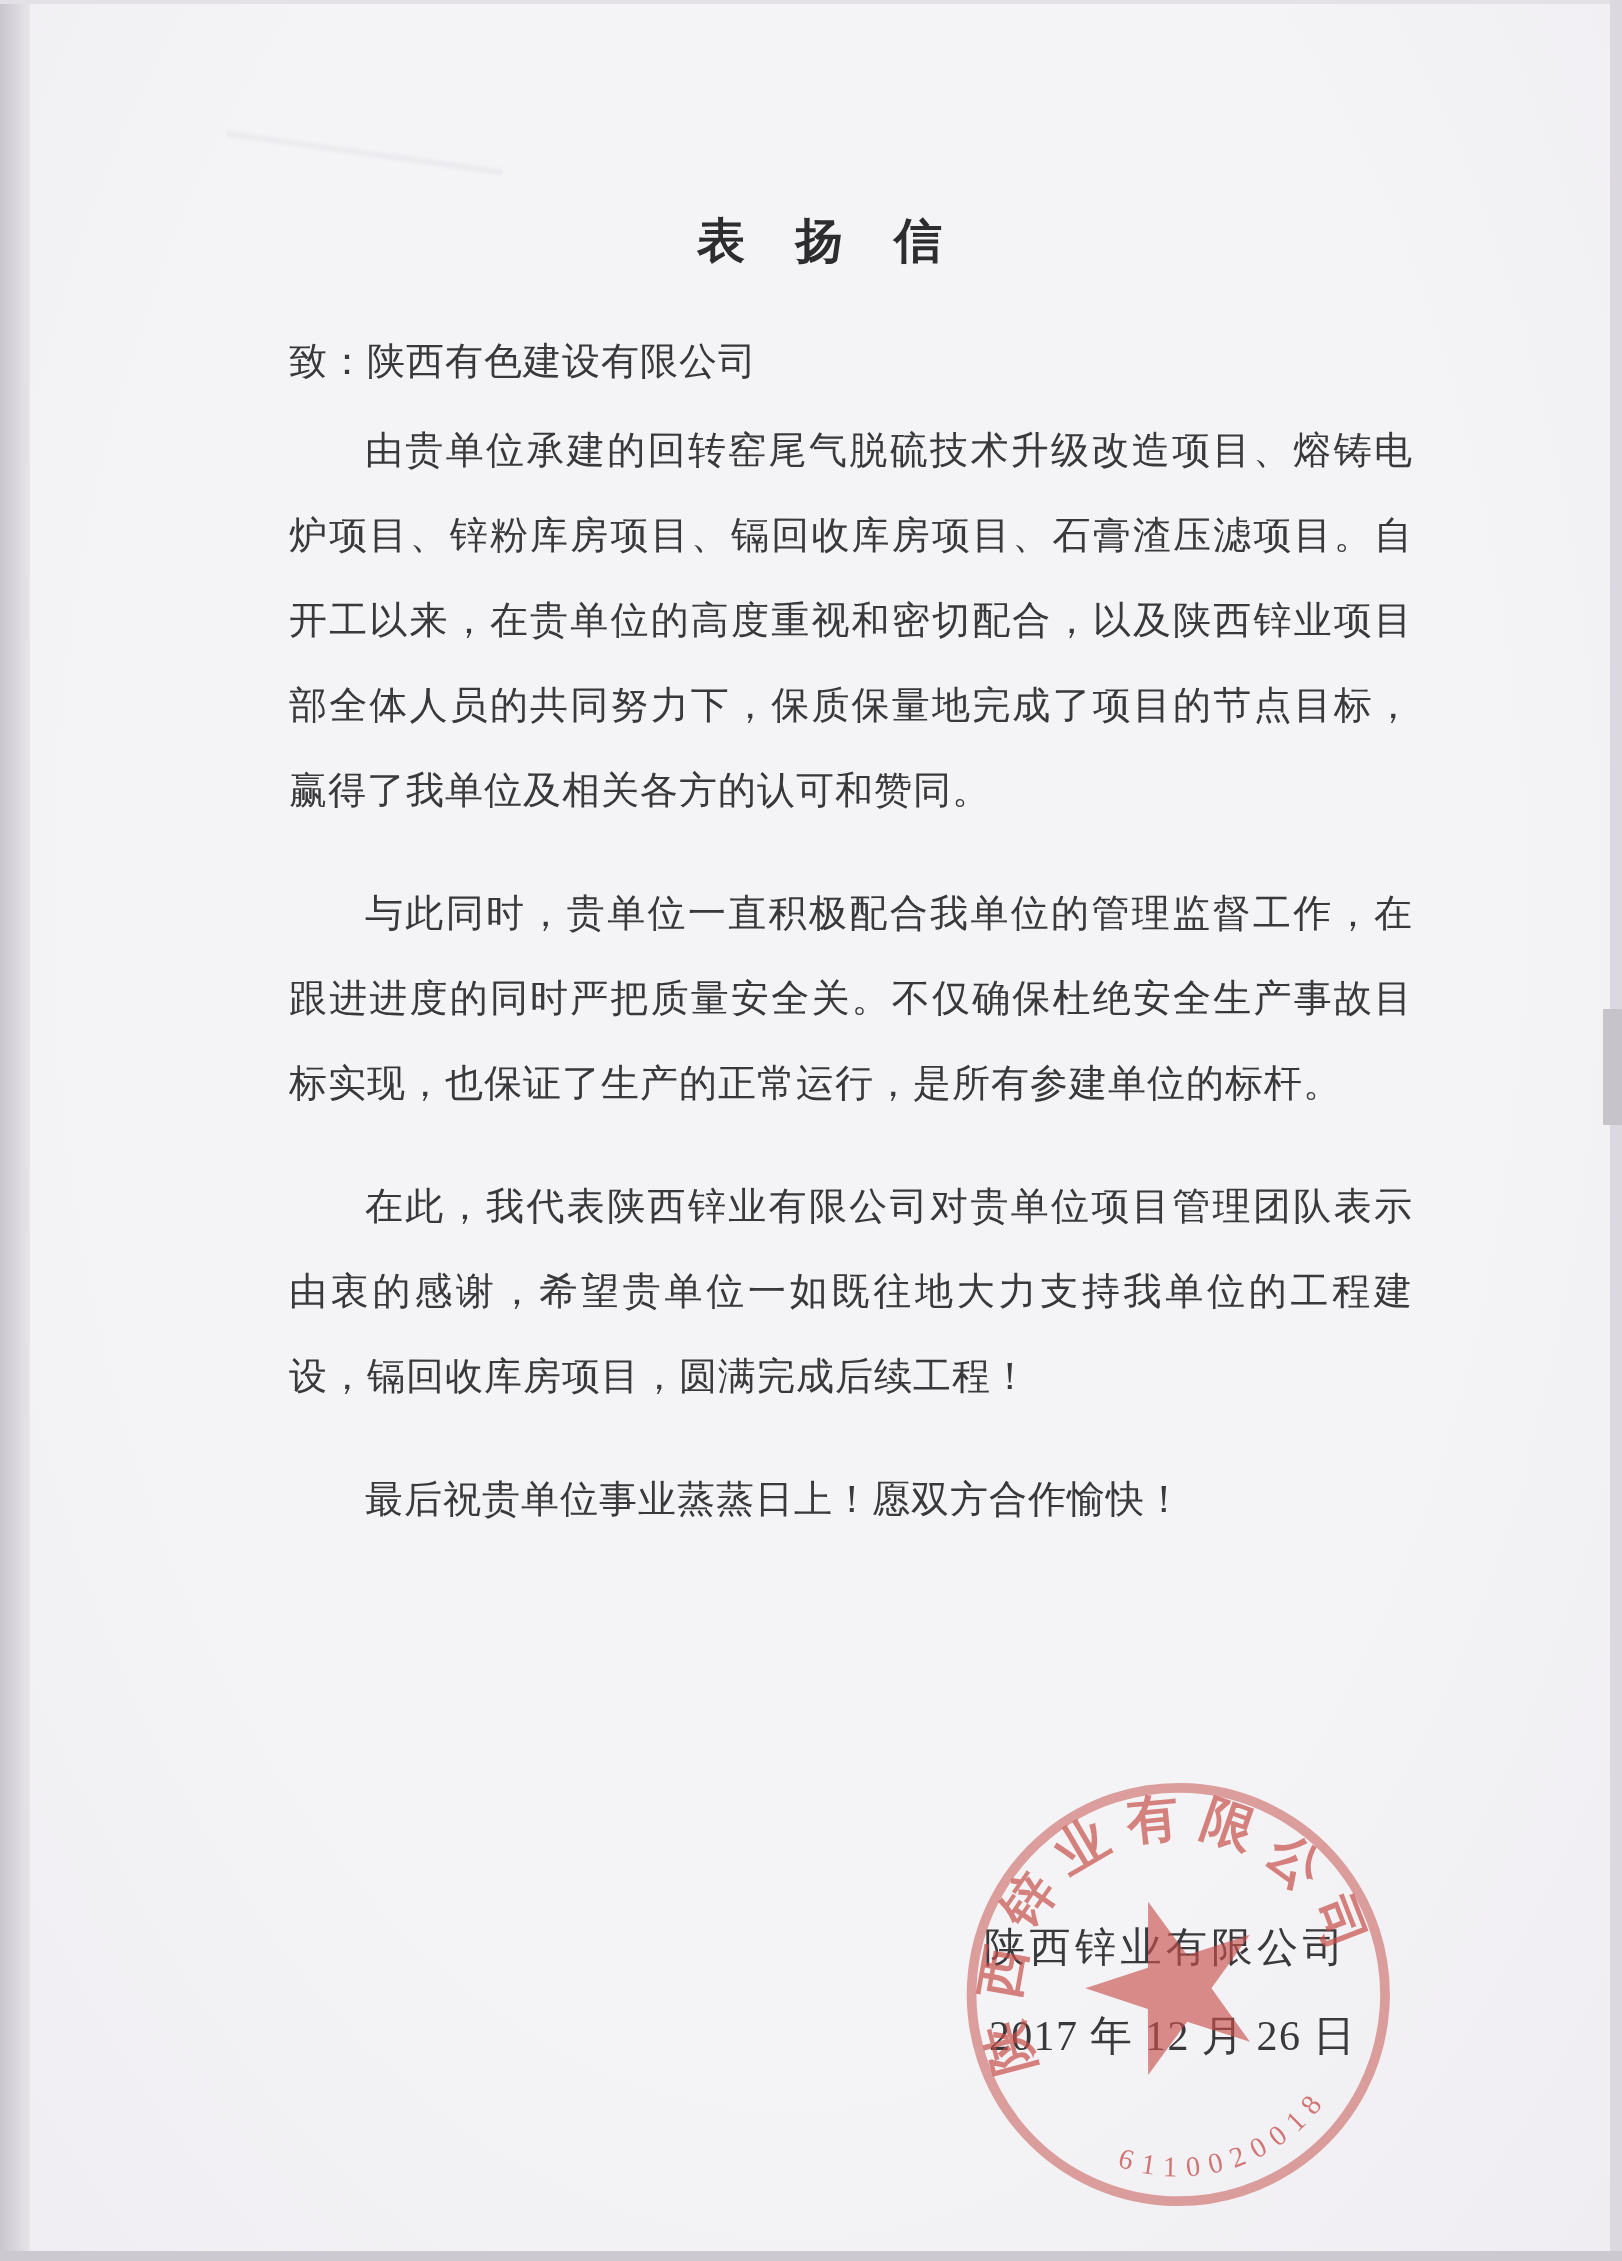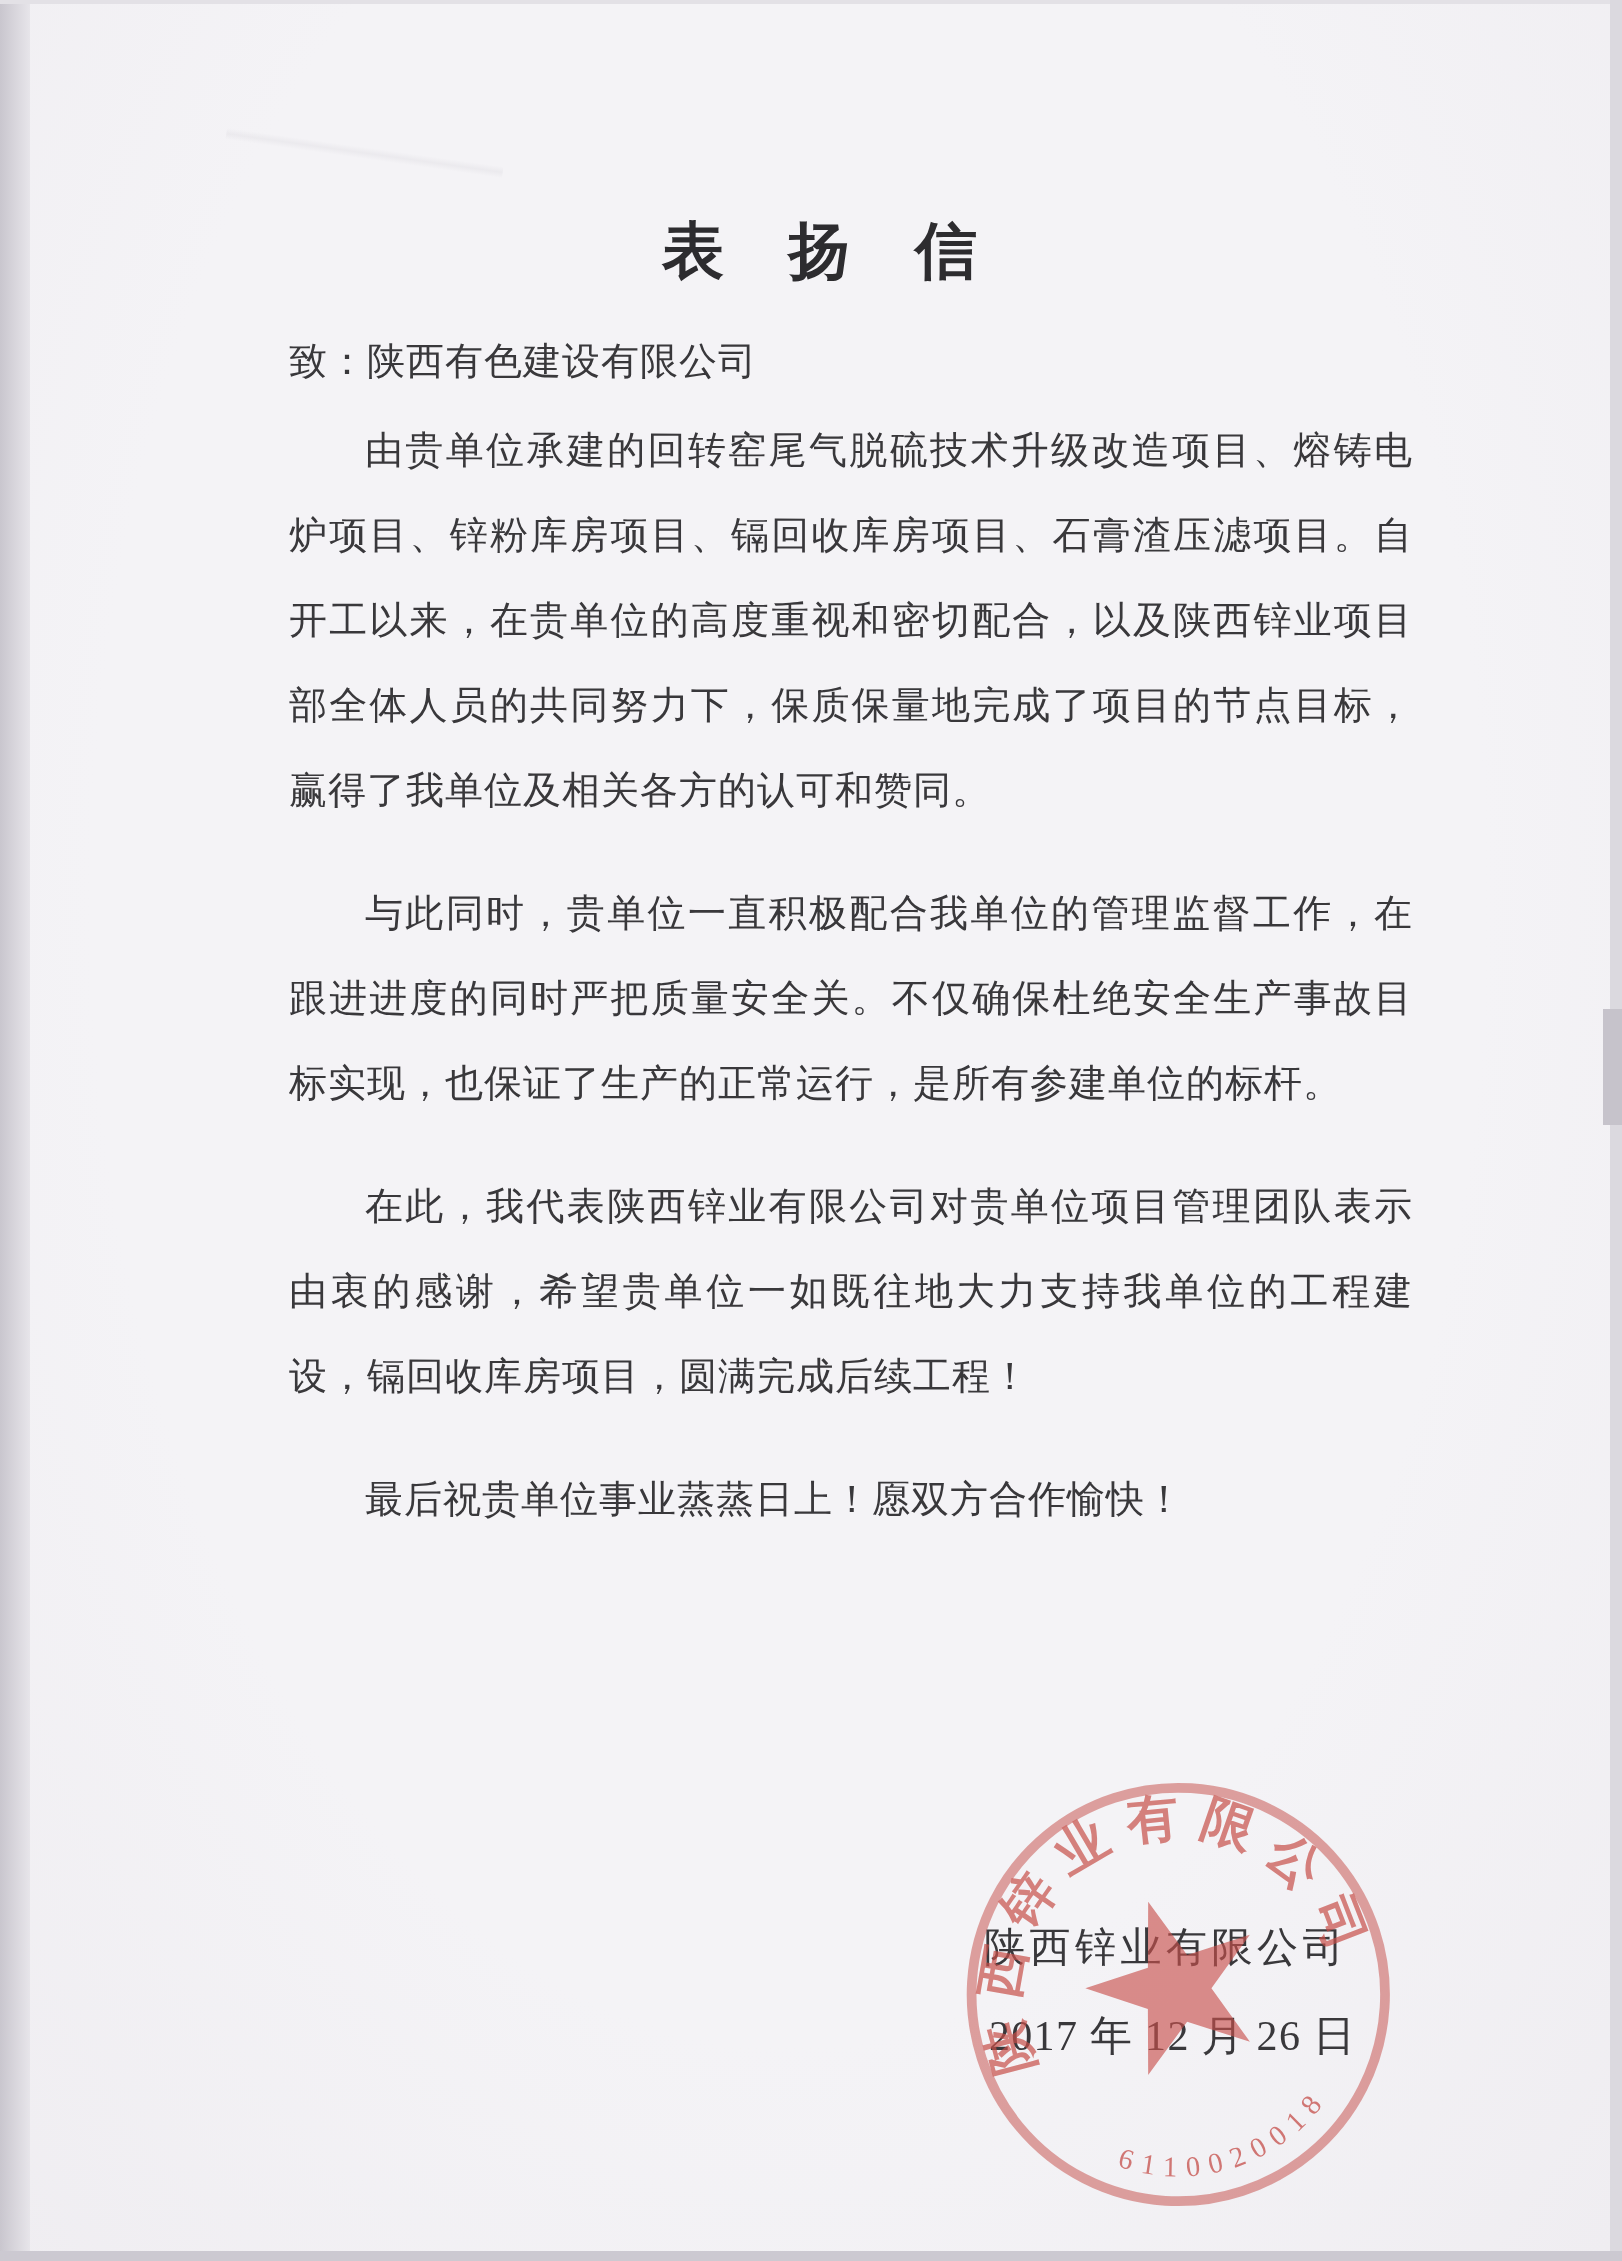--- a/index.html
+++ b/index.html
@@ -16,21 +16,21 @@
     background:linear-gradient(90deg,#c9c6ce,#e7e5ea);}
   .edge-top{position:absolute;left:0;top:0;right:0;height:3.9px;background:#e3e1e6;}
   .edge-right{position:absolute;right:0;top:0;bottom:0;width:11.7px;background:#dbd9df;}
   .edge-bottom{position:absolute;left:0;bottom:0;right:0;height:10.4px;background:#ccc9d1;}
   .patch-right{position:absolute;right:0;top:1009px;width:19.5px;height:116px;background:#c6c3cb;}
   .crease{position:absolute;left:195px;top:120px;width:279px;height:58px;
     transform:rotate(8deg);
     background:linear-gradient(180deg,rgba(255,255,255,0) 40%,rgba(120,115,130,0.07) 50%,rgba(255,255,255,0) 60%);}
   .title{
     position:absolute;left:0;right:0;top:205px;margin:0;text-align:center;
-    font-size:62px;font-weight:bold;color:#2d2c2f;letter-spacing:1.3px;
+    font-size:48px;font-weight:bold;color:#2d2c2f;letter-spacing:1.3px;
   }
   .letter-body{
     position:absolute;left:259px;top:320px;width:1124px;
     font-size:38px;color:#39383b;letter-spacing:1px;
   }
   .salutation{margin:0 0 9px 0;line-height:75px;}
   .para{
     margin:0 0 38px 0;line-height:85px;text-indent:2em;
     text-align:justify;text-align-last:left;
   }

